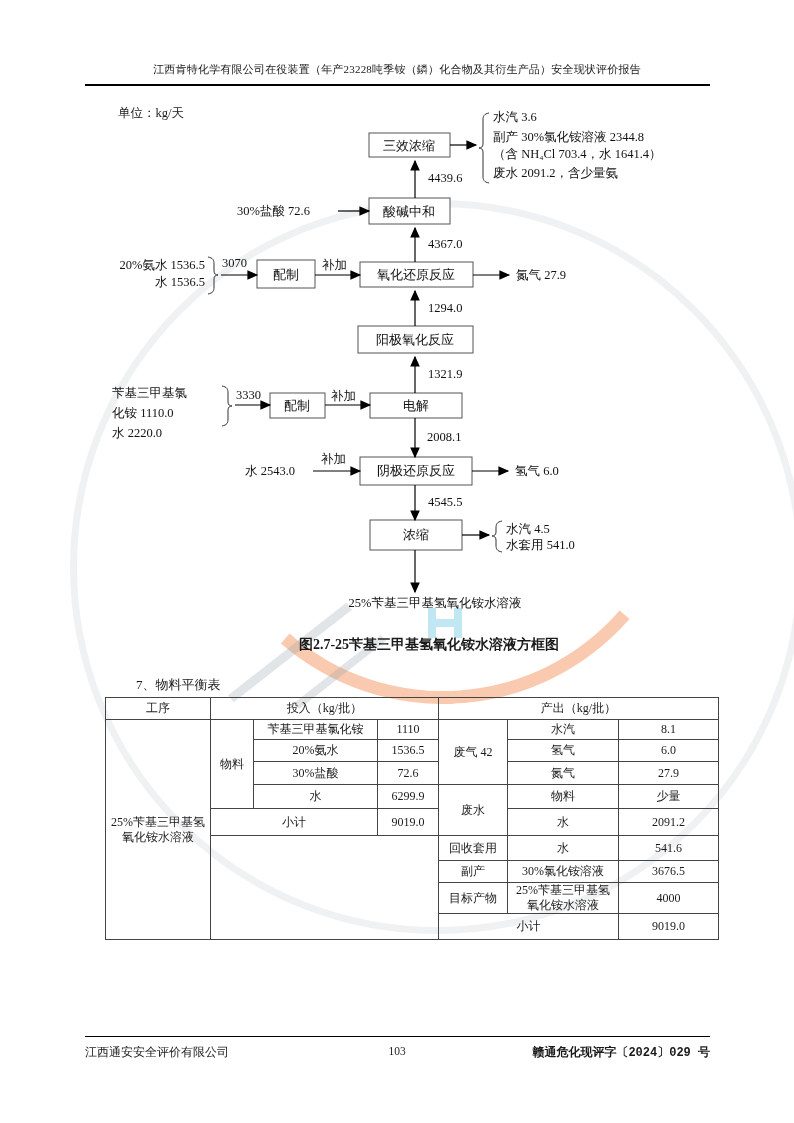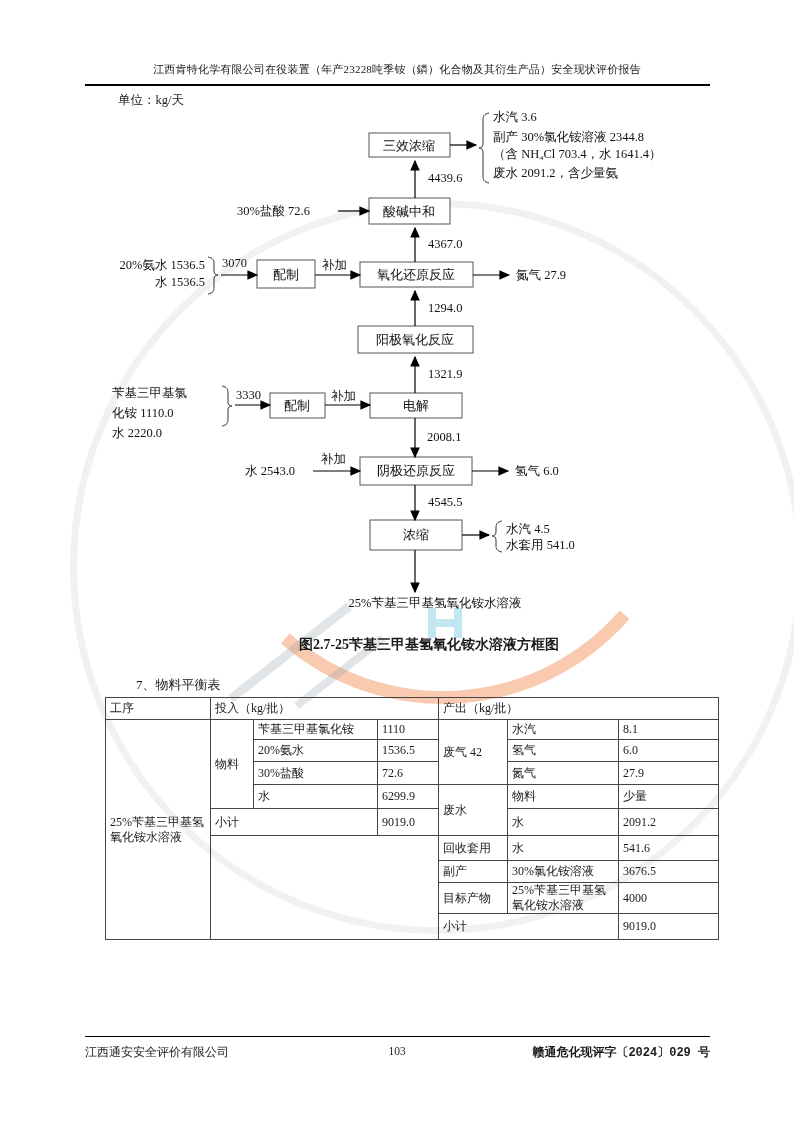--- a/index.html
+++ b/index.html
@@ -3,21 +3,21 @@
 <meta charset="utf-8">
 <style>
   html,body{margin:0;padding:0;background:#ffffff;}
   .page{
     position:relative;width:794px;height:1123px;background:#ffffff;
     font-family:"Liberation Serif","DejaVu Serif",serif;color:#1a1a1a;overflow:hidden;border-radius:23px;
   }
   
   .hdr-title{position:absolute;top:62px;left:0;width:100%;text-align:center;font-size:11px;letter-spacing:0.2px;}
   .hdr-rule{position:absolute;top:84px;left:85px;width:625px;border-top:2px solid #000;}
-  .unit-label{position:absolute;top:92px;left:118px;font-size:12.5px;}
+  .unit-label{position:absolute;top:105px;left:118px;font-size:12.5px;}
   
   .wm{position:absolute;pointer-events:none;}
   .wm-orange-arc{left:196px;top:210px;width:468px;height:468px;border-radius:50%;
     border:13px solid transparent;border-bottom-color:rgba(244,150,96,0.50);transform:rotate(-4deg);}
   .wm-gray-ring{left:70px;top:200px;width:720px;height:720px;border-radius:50%;
     border:7px solid rgba(168,178,188,0.18);}
   .wm-blue-h{left:428px;top:608px;width:34px;height:30px;opacity:0.55;}
   .wm-blue-h:before,.wm-blue-h:after{content:"";position:absolute;top:0;width:8px;height:30px;background:#8fd4e8;}
   .wm-blue-h:before{left:0;} .wm-blue-h:after{right:0;}
   .wm-blue-h span{position:absolute;left:6px;top:11px;width:22px;height:8px;background:#8fd4e8;}
@@ -30,21 +30,21 @@
   .boxlabel{font-size:13px;}
   .anno{font-size:12.5px;}
   .dbox{fill:#ffffff;stroke:#555;stroke-width:1;}
   .flow{stroke:#000;stroke-width:1.2;fill:none;}
   .brace{stroke:#333;stroke-width:1;fill:none;}
   
   .caption{position:absolute;top:636px;left:0;width:100%;text-align:center;font-weight:bold;font-size:14px;padding-left:32px;}
   .section-title{position:absolute;top:676px;left:136px;font-size:13px;}
   
   table.mb{position:absolute;top:697px;left:105px;border-collapse:collapse;table-layout:fixed;width:613px;font-size:12px;}
-  table.mb td{border:1px solid #444;padding:0 4px;vertical-align:middle;text-align:left;line-height:1.25;overflow:hidden;}
+  table.mb td{border:1px solid #444;padding:0 4px;vertical-align:middle;text-align:center;line-height:1.25;overflow:hidden;}
   
   .pageno{position:absolute;top:1013px;left:0;width:100%;text-align:center;font-size:11.5px;margin-top:32px;}
   .ftr-rule{position:absolute;top:1036px;left:85px;width:625px;border-top:1.5px solid #000;}
   .ftr{position:absolute;top:1044px;left:85px;width:625px;display:flex;justify-content:space-between;font-size:12px;}
   .ftr .right{font-weight:bold;font-family:Liberation Mono, monospace;}
 </style>
 </head>
 <body>
 
 <div class="page">

